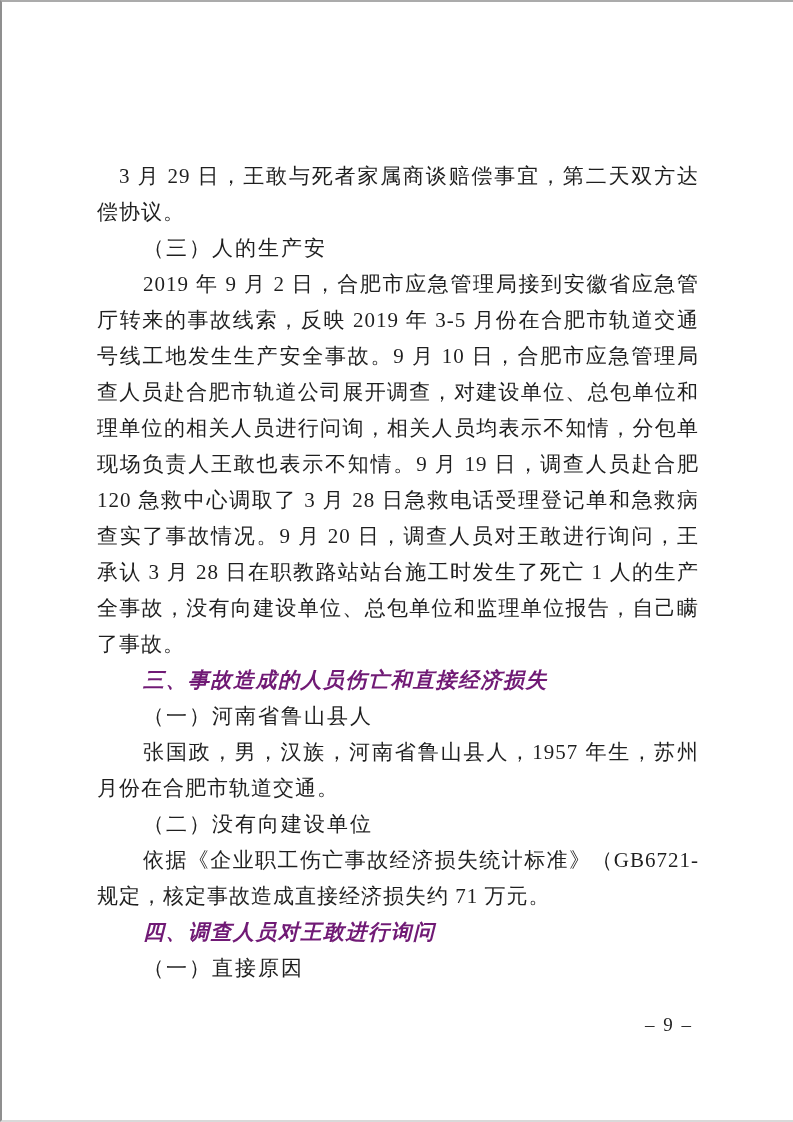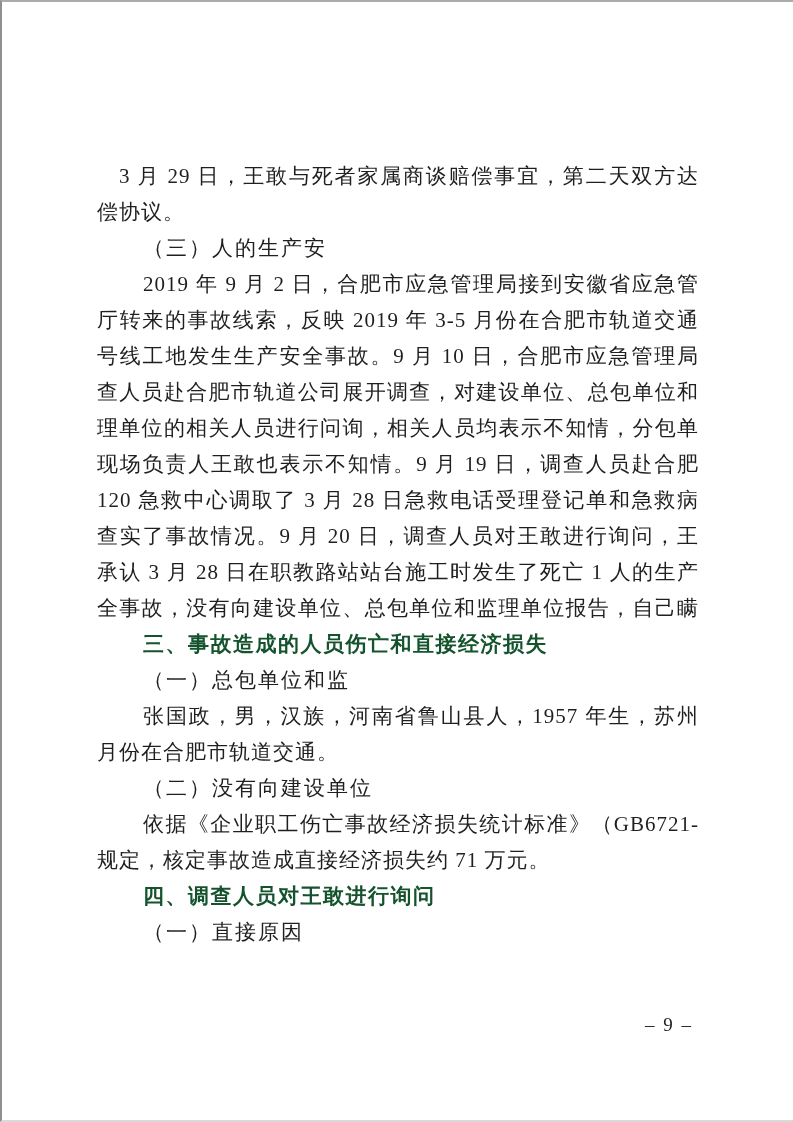--- a/index.html
+++ b/index.html
@@ -36,22 +36,23 @@
   }
   .line.fill {
     white-space: normal;
     text-align: justify;
     text-align-last: justify;
     overflow: hidden;
   }
   .line.style-heading {
     font-family: "Liberation Sans", "DejaVu Sans", sans-serif;
     font-weight: 700;
-    color: #14532d;
+    color: #701a75;
     letter-spacing: 1.5px;
+    font-style: italic;
   }
   .line.style-subheading {
     font-family: "Liberation Serif", "DejaVu Serif", serif;
     letter-spacing: 2px;
   }
   .indent-none  { padding-left: 0; }
   .indent-small { padding-left: 22px; }
   .indent-para  { padding-left: 46px; }
   .page-number {
     position: absolute;
@@ -78,22 +79,23 @@
       <div class="line style-body indent-para fill">2019 年 9 月 2 日，合肥市应急管理局接到安徽省应急管理</div>
       <div class="line style-body indent-none fill">厅转来的事故线索，反映 2019 年 3-5 月份在合肥市轨道交通 3</div>
       <div class="line style-body indent-none fill">号线工地发生生产安全事故。9 月 10 日，合肥市应急管理局调</div>
       <div class="line style-body indent-none fill">查人员赴合肥市轨道公司展开调查，对建设单位、总包单位和监</div>
       <div class="line style-body indent-none fill">理单位的相关人员进行问询，相关人员均表示不知情，分包单位</div>
       <div class="line style-body indent-none fill">现场负责人王敢也表示不知情。9 月 19 日，调查人员赴合肥市</div>
       <div class="line style-body indent-none fill">120 急救中心调取了 3 月 28 日急救电话受理登记单和急救病历，</div>
       <div class="line style-body indent-none fill">查实了事故情况。9 月 20 日，调查人员对王敢进行询问，王敢</div>
       <div class="line style-body indent-none fill">承认 3 月 28 日在职教路站站台施工时发生了死亡 1 人的生产安</div>
       <div class="line style-body indent-none fill">全事故，没有向建设单位、总包单位和监理单位报告，自己瞒报</div>
+      <div class="line style-body indent-none">了事故。</div>
       <div class="line style-heading indent-para">三、事故造成的人员伤亡和直接经济损失</div>
-      <div class="line style-subheading indent-para">（一）总包单位和监</div>
+      <div class="line style-subheading indent-para">（一）河南省鲁山县人</div>
       <div class="line style-body indent-para fill">张国政，男，汉族，河南省鲁山县人，1957 年生，苏州金</div>
       <div class="line style-body indent-none">月份在合肥市轨道交通。</div>
       <div class="line style-subheading indent-para">（二）没有向建设单位</div>
       <div class="line style-body indent-para fill">依据《企业职工伤亡事故经济损失统计标准》（GB6721-1986）</div>
       <div class="line style-body indent-none">规定，核定事故造成直接经济损失约 71 万元。</div>
       <div class="line style-heading indent-para">四、调查人员对王敢进行询问</div>
       <div class="line style-subheading indent-para">（一）直接原因</div>
     </div>
   <div class="page-number">– 9 –</div>
 </div>

